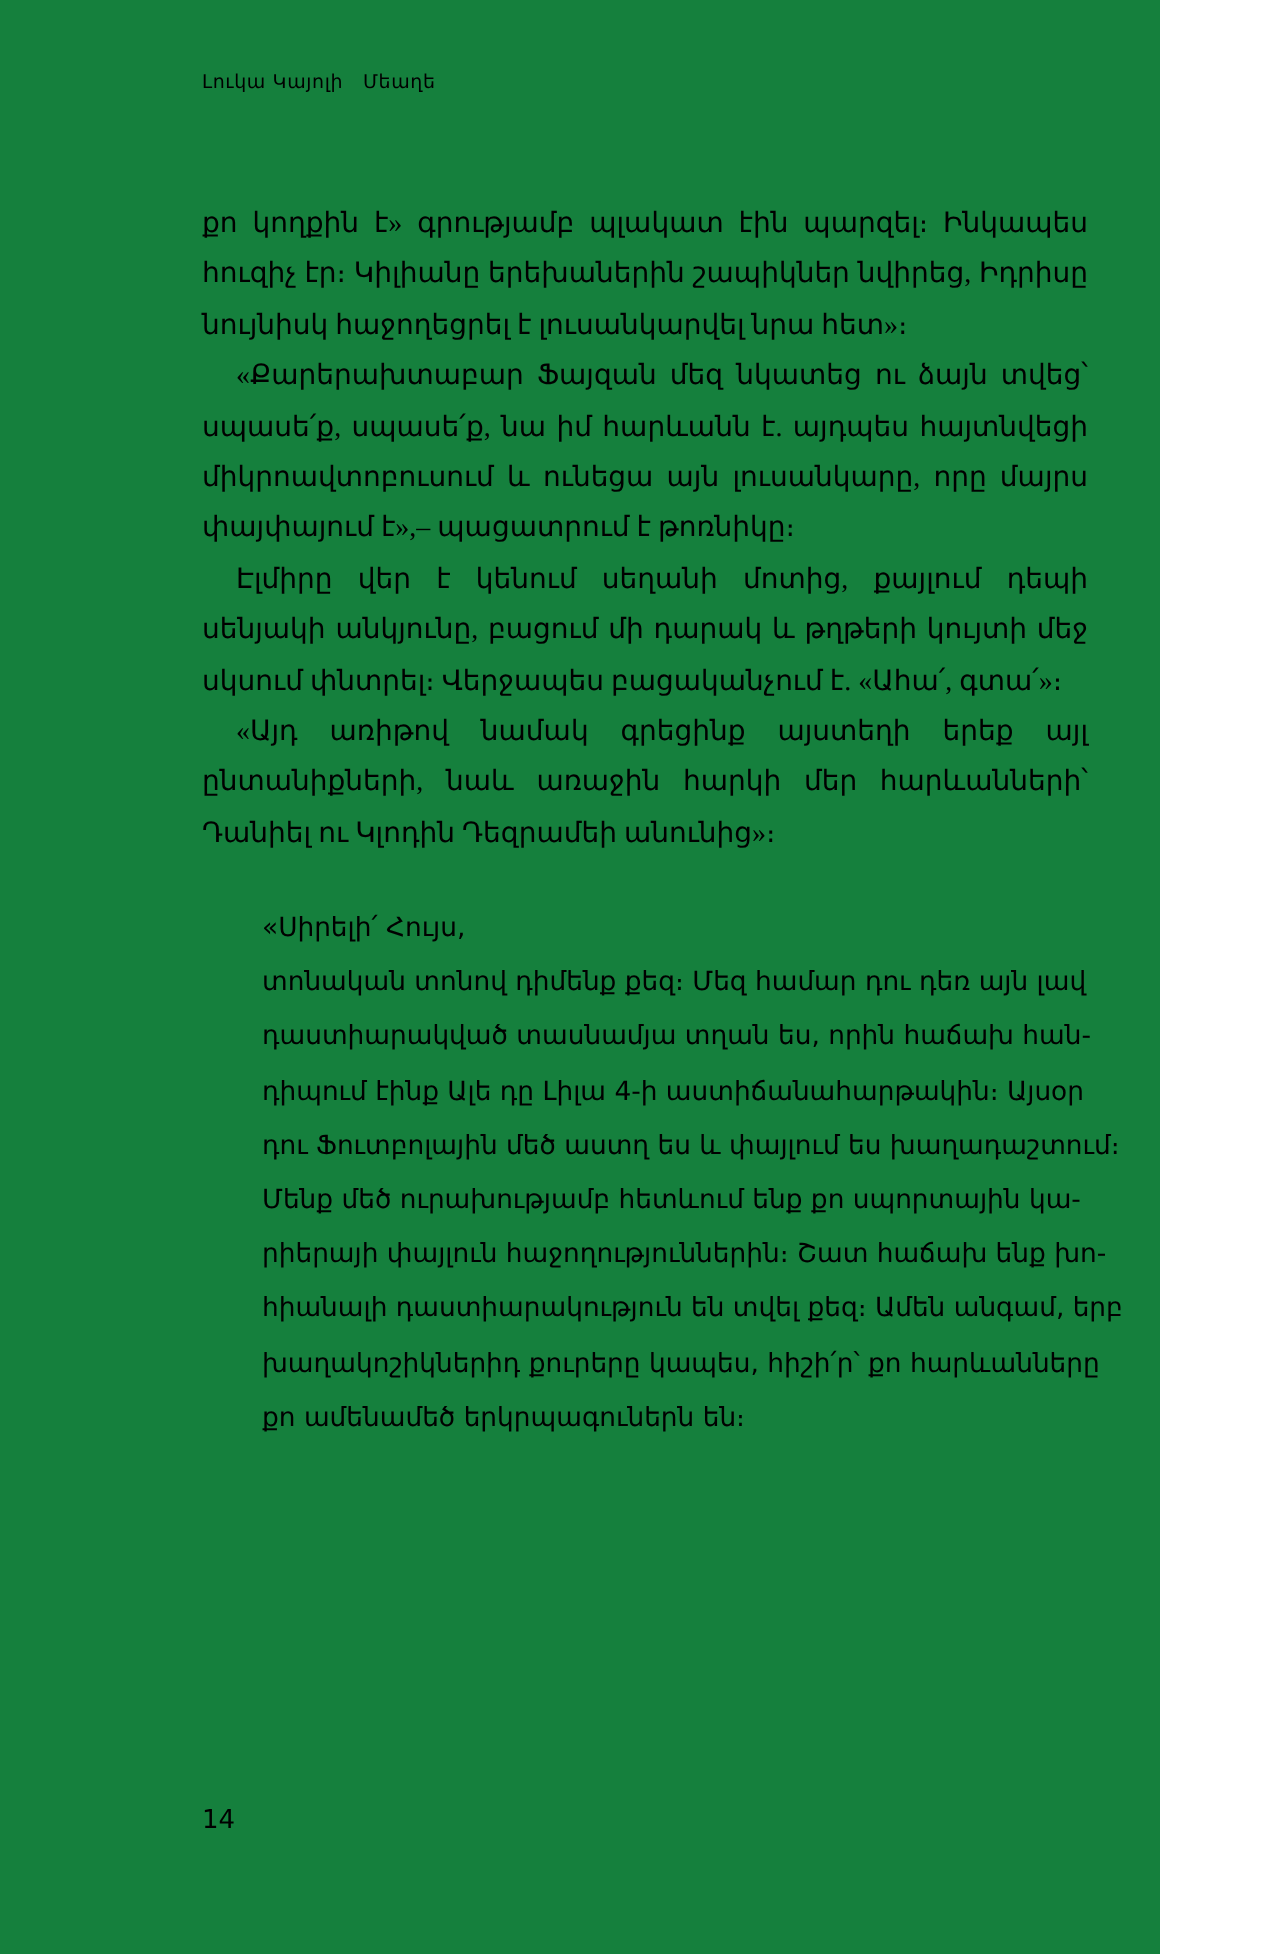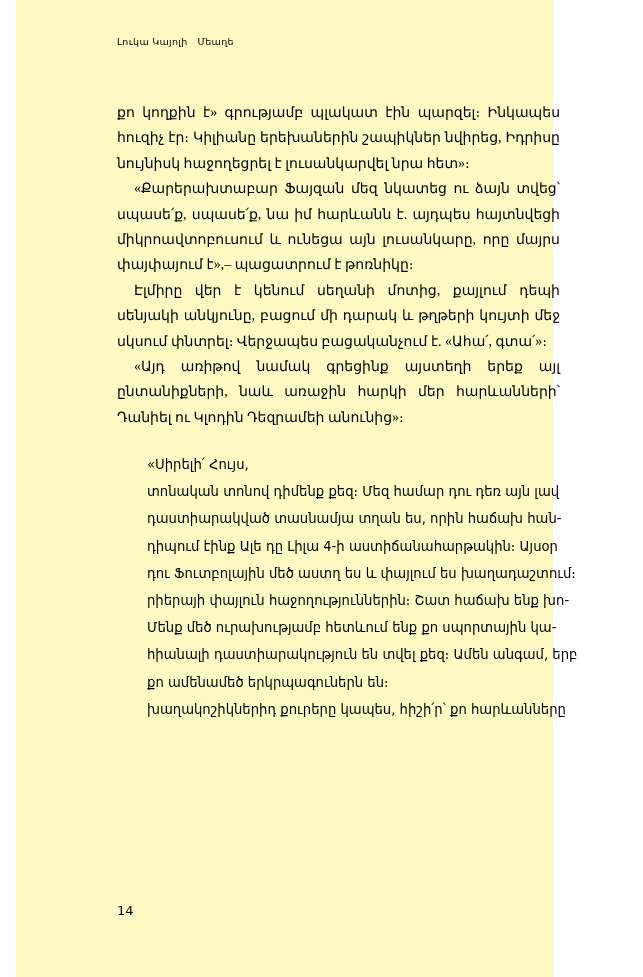--- a/index.html
+++ b/index.html
@@ -11,25 +11,25 @@
   body {
     width: 643px;
     height: 977px;
     font-family: "DejaVu Sans", sans-serif;
     color: #000000;
     position: relative;
     overflow: hidden;
   }
   .page {
     position: absolute;
-    left: 16px;
+    left: 0;
     top: 0;
-    width: 537px;
+    width: 580px;
     height: 977px;
-    background: #fef9c3;
+    background: #15803d;
   }
   .running-header {
     position: absolute;
     left: 101px;
     top: 36px;
     font-size: 9.5px;
     letter-spacing: 0.3px;
     color: #000000;
     white-space: pre;
   }
@@ -87,22 +87,22 @@
     <p class="para indented">Էլմիրը վեր է կենում սեղանի մոտից, քայլում դեպի սենյակի անկյունը, բացում մի դարակ և թղթերի կույտի մեջ սկսում փնտրել։ Վերջապես բացականչում է. «Ահա՛, գտա՛»։</p>
     <p class="para indented">«Այդ առիթով նամակ գրեցինք այստեղի երեք այլ ընտանիքների, նաև առաջին հարկի մեր հարևանների՝ Դանիել ու Կլոդին Դեզրամեի անունից»։</p>
   </div>
 
   <div class="quote-block">
     <p class="quote-line">«Սիրելի՛ Հույս,</p>
     <p class="quote-line">տոնական տոնով դիմենք քեզ։ Մեզ համար դու դեռ այն լավ</p>
     <p class="quote-line">դաստիարակված տասնամյա տղան ես, որին հաճախ հան-</p>
     <p class="quote-line">դիպում էինք Ալե դը Լիլա 4-ի աստիճանահարթակին։ Այսօր</p>
     <p class="quote-line">դու Ֆուտբոլային մեծ աստղ ես և փայլում ես խաղադաշտում։</p>
+    <p class="quote-line">Մենք մեծ ուրախությամբ հետևում ենք քո սպորտային կա-</p>
     <p class="quote-line">րիերայի փայլուն հաջողություններին։ Շատ հաճախ ենք խո-</p>
-    <p class="quote-line">Մենք մեծ ուրախությամբ հետևում ենք քո սպորտային կա-</p>
     <p class="quote-line">հիանալի դաստիարակություն են տվել քեզ։ Ամեն անգամ, երբ</p>
+    <p class="quote-line">խաղակոշիկներիդ քուրերը կապես, հիշի՛ր՝ քո հարևանները</p>
     <p class="quote-line">քո ամենամեծ երկրպագուներն են։</p>
-    <p class="quote-line">խաղակոշիկներիդ քուրերը կապես, հիշի՛ր՝ քո հարևանները</p>
   </div>
 
   <div class="page-number">14</div>
 
 </div>
 
 </body></html>

